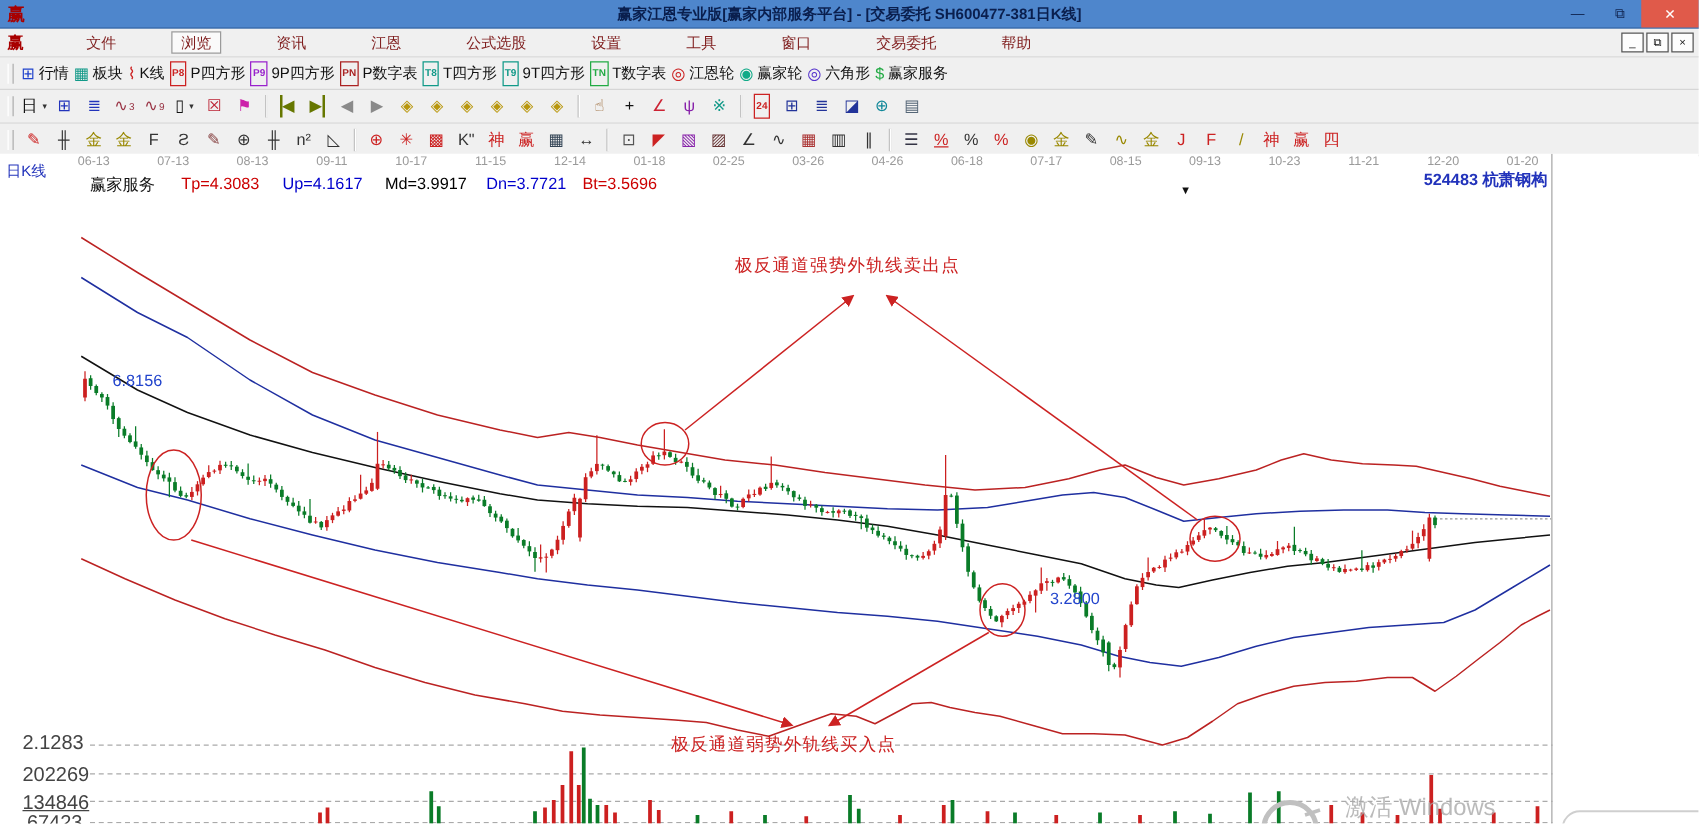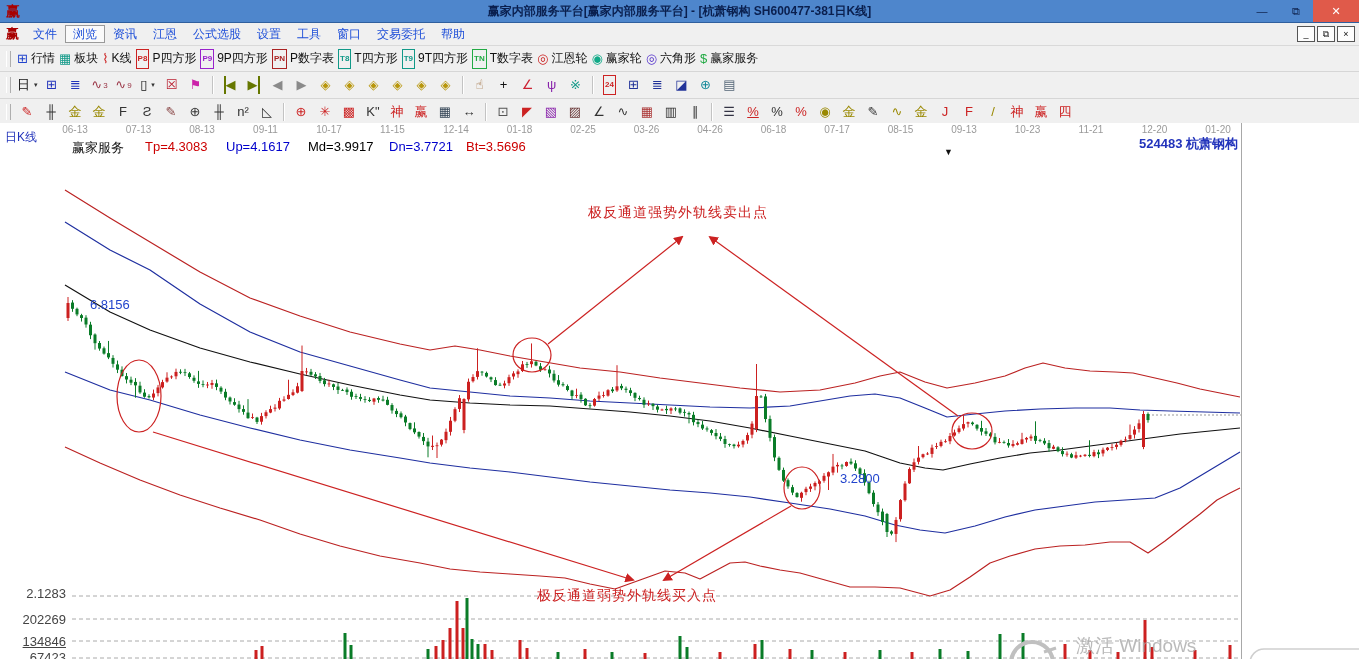--- a/index.html
+++ b/index.html
@@ -13,21 +13,21 @@
   .title-text{position:absolute;left:0;right:0;text-align:center;font-size:12px;font-weight:bold;
               color:#0a1f4e;line-height:22px;}
   .win-controls{margin-left:auto;display:flex;height:22px;position:relative;z-index:2;}
   .wbtn{width:34px;height:22px;display:flex;align-items:center;justify-content:center;
         font-size:11px;color:#10244f;}
   .wbtn.close{width:46px;background:#e05a4a;color:#fff;}
   
   .menubar{height:22px;background:#f0f0f0;display:flex;align-items:center;
            border-bottom:1px solid #d9d9d9;font-size:12px;position:relative;}
   .menu-logo{color:#a80000;font-weight:bold;font-size:13px;padding:0 6px;}
-  .menu-item{padding:2px 8px;color:#1d4ed8;}
+  .menu-item{padding:2px 8px;color:#7f1d1d;margin-left:36px;}
   .menu-item.active{border:1px solid #9a9a9a;background:#fafafa;padding:1px 7px;}
   .mdi-controls{margin-left:auto;display:flex;gap:2px;padding-right:4px;}
   .mdibtn{width:16px;height:14px;border:1px solid #555;background:#fdfdfd;font-size:9px;
           display:flex;align-items:center;justify-content:center;color:#111;}
   
   .tb{display:flex;align-items:center;background:#f0f0f0;border-bottom:1px solid #d6d6d6;
       padding:0 2px;}
   .tb2{height:25px;} .tb3{height:26px;} .tb4{height:25px;}
   .grip{width:3px;height:16px;border-left:1px solid #fff;border-right:1px solid #aeaeae;margin:0 4px;}
   .tbtn{display:inline-flex;align-items:center;justify-content:center;min-width:20px;height:20px;
@@ -45,30 +45,30 @@
   .pane-label{position:absolute;left:5px;top:6px;font-size:12px;color:#2233bb;}
   .date-row span{position:absolute;top:1px;width:44px;text-align:center;font-size:10px;color:#9a9a9a;}
   .ind-name{position:absolute;left:72px;top:16px;font-size:13px;color:#111;}
   .ind-val{position:absolute;top:16px;font-size:13px;}
   .symbol{position:absolute;right:121px;top:12px;font-size:13px;color:#2233bb;font-weight:bold;}
   .marker-tri{position:absolute;left:944px;top:24px;font-size:9px;color:#111;}
   .price-hi{position:absolute;left:90px;top:174px;font-size:13px;color:#2244cc;}
   .price-lo{position:absolute;left:840px;top:348px;font-size:13px;color:#2244cc;}
   .ann-sell{position:absolute;left:588px;top:81px;font-size:14px;color:#cc2222;letter-spacing:1px;}
   .ann-buy{position:absolute;left:537px;top:464px;font-size:14px;color:#cc2222;letter-spacing:1px;}
-  .axis-lbl{position:absolute;left:18px;width:48px;text-align:right;font-size:13px;color:#444;}
+  .axis-lbl{position:absolute;left:18px;width:48px;text-align:right;font-size:16px;color:#444;}
   .right-border{position:absolute;left:1241px;top:0;width:1px;height:536px;background:#a8a8a8;}
   .watermark{position:absolute;left:1076px;top:510px;font-size:19px;color:#a9a9a9;opacity:.8;}
 </style>
 </head>
 <body>
 
 <div class="titlebar">
   <span class="app-logo">赢</span>
-  <span class="title-text">赢家内部服务平台[赢家内部服务平台] - [杭萧钢构  SH600477-381日K线]</span>
+  <span class="title-text">赢家江恩专业版[赢家内部服务平台] - [交易委托  SH600477-381日K线]</span>
   <div class="win-controls">
     <span class="wbtn">—</span>
     <span class="wbtn">⧉</span>
     <span class="wbtn close">✕</span>
   </div>
 </div>
 
 <div class="menubar">
   <span class="menu-logo">赢</span>
   <span class="menu-items"><span class="menu-item">文件</span><span class="menu-item active">浏览</span><span class="menu-item">资讯</span><span class="menu-item">江恩</span><span class="menu-item">公式选股</span><span class="menu-item">设置</span><span class="menu-item">工具</span><span class="menu-item">窗口</span><span class="menu-item">交易委托</span><span class="menu-item">帮助</span></span>

